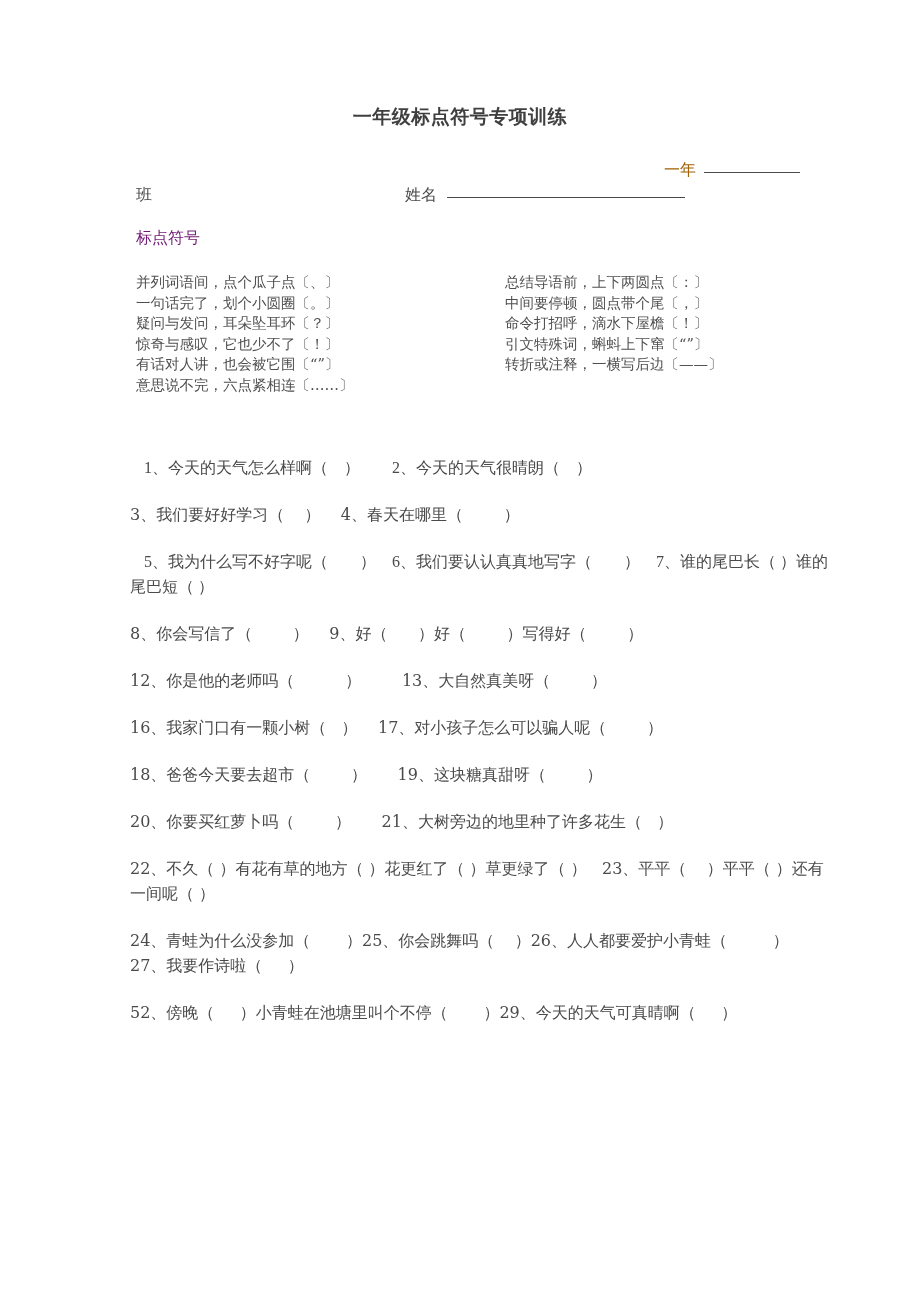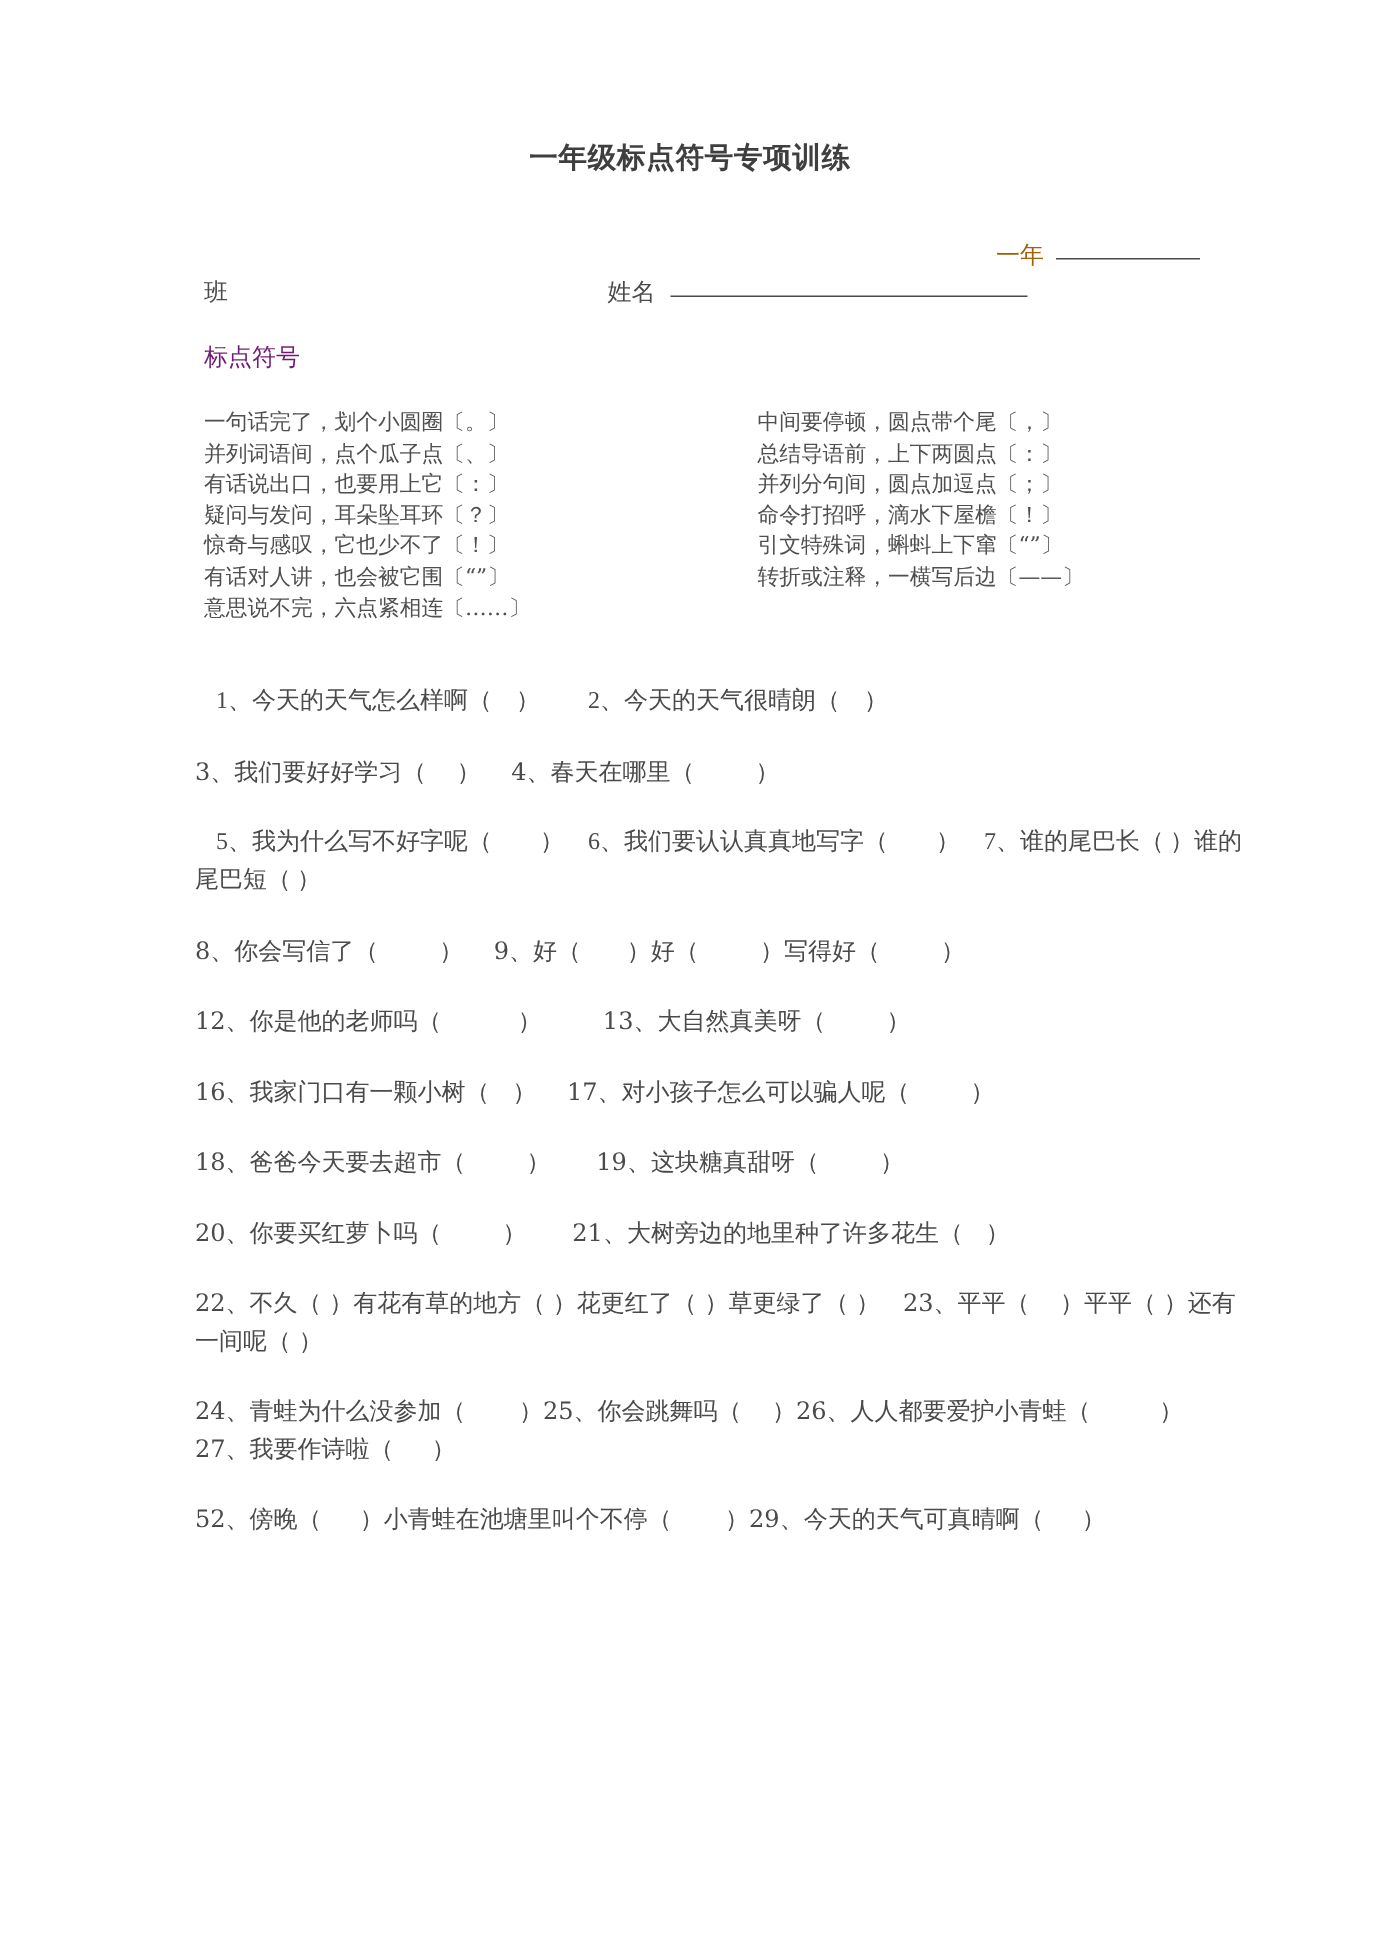--- a/index.html
+++ b/index.html
@@ -18,21 +18,21 @@
 
   .page {
     position: absolute;
     inset: 0;
     background: #ffffff;
   }
 
   
   .doc-title {
     position: absolute;
-    top: 92px;
+    top: 104px;
     left: 0;
     width: 920px;
     text-align: center;
     font-size: 19px;
     font-weight: bold;
     letter-spacing: 0.5px;
     color: #3f3f3f;
   }
 
   
@@ -133,30 +133,26 @@
   <div class="hdr-class">班</div>
 
   <div class="hdr-name">
     <span>姓名</span><span class="rule"></span>
   </div>
 
   <div class="section-label">标点符号</div>
 
   <div class="rhyme">
     <div class="rhyme-row">
-      <div class="rhyme-col-left">一句话完了，划个小圆圈〔。〕</div>
-      <div class="rhyme-col-right">中间要停顿，圆点带个尾〔，〕</div>
-    </div>
-    <div class="rhyme-row">
       <div class="rhyme-col-left">并列词语间，点个瓜子点〔、〕</div>
       <div class="rhyme-col-right">总结导语前，上下两圆点〔：〕</div>
     </div>
     <div class="rhyme-row">
-      <div class="rhyme-col-left">有话说出口，也要用上它〔：〕</div>
-      <div class="rhyme-col-right">并列分句间，圆点加逗点〔；〕</div>
+      <div class="rhyme-col-left">一句话完了，划个小圆圈〔。〕</div>
+      <div class="rhyme-col-right">中间要停顿，圆点带个尾〔，〕</div>
     </div>
     <div class="rhyme-row">
       <div class="rhyme-col-left">疑问与发问，耳朵坠耳环〔？〕</div>
       <div class="rhyme-col-right">命令打招呼，滴水下屋檐〔！〕</div>
     </div>
     <div class="rhyme-row">
       <div class="rhyme-col-left">惊奇与感叹，它也少不了〔！〕</div>
       <div class="rhyme-col-right">引文特殊词，蝌蚪上下窜〔“”〕</div>
     </div>
     <div class="rhyme-row">

